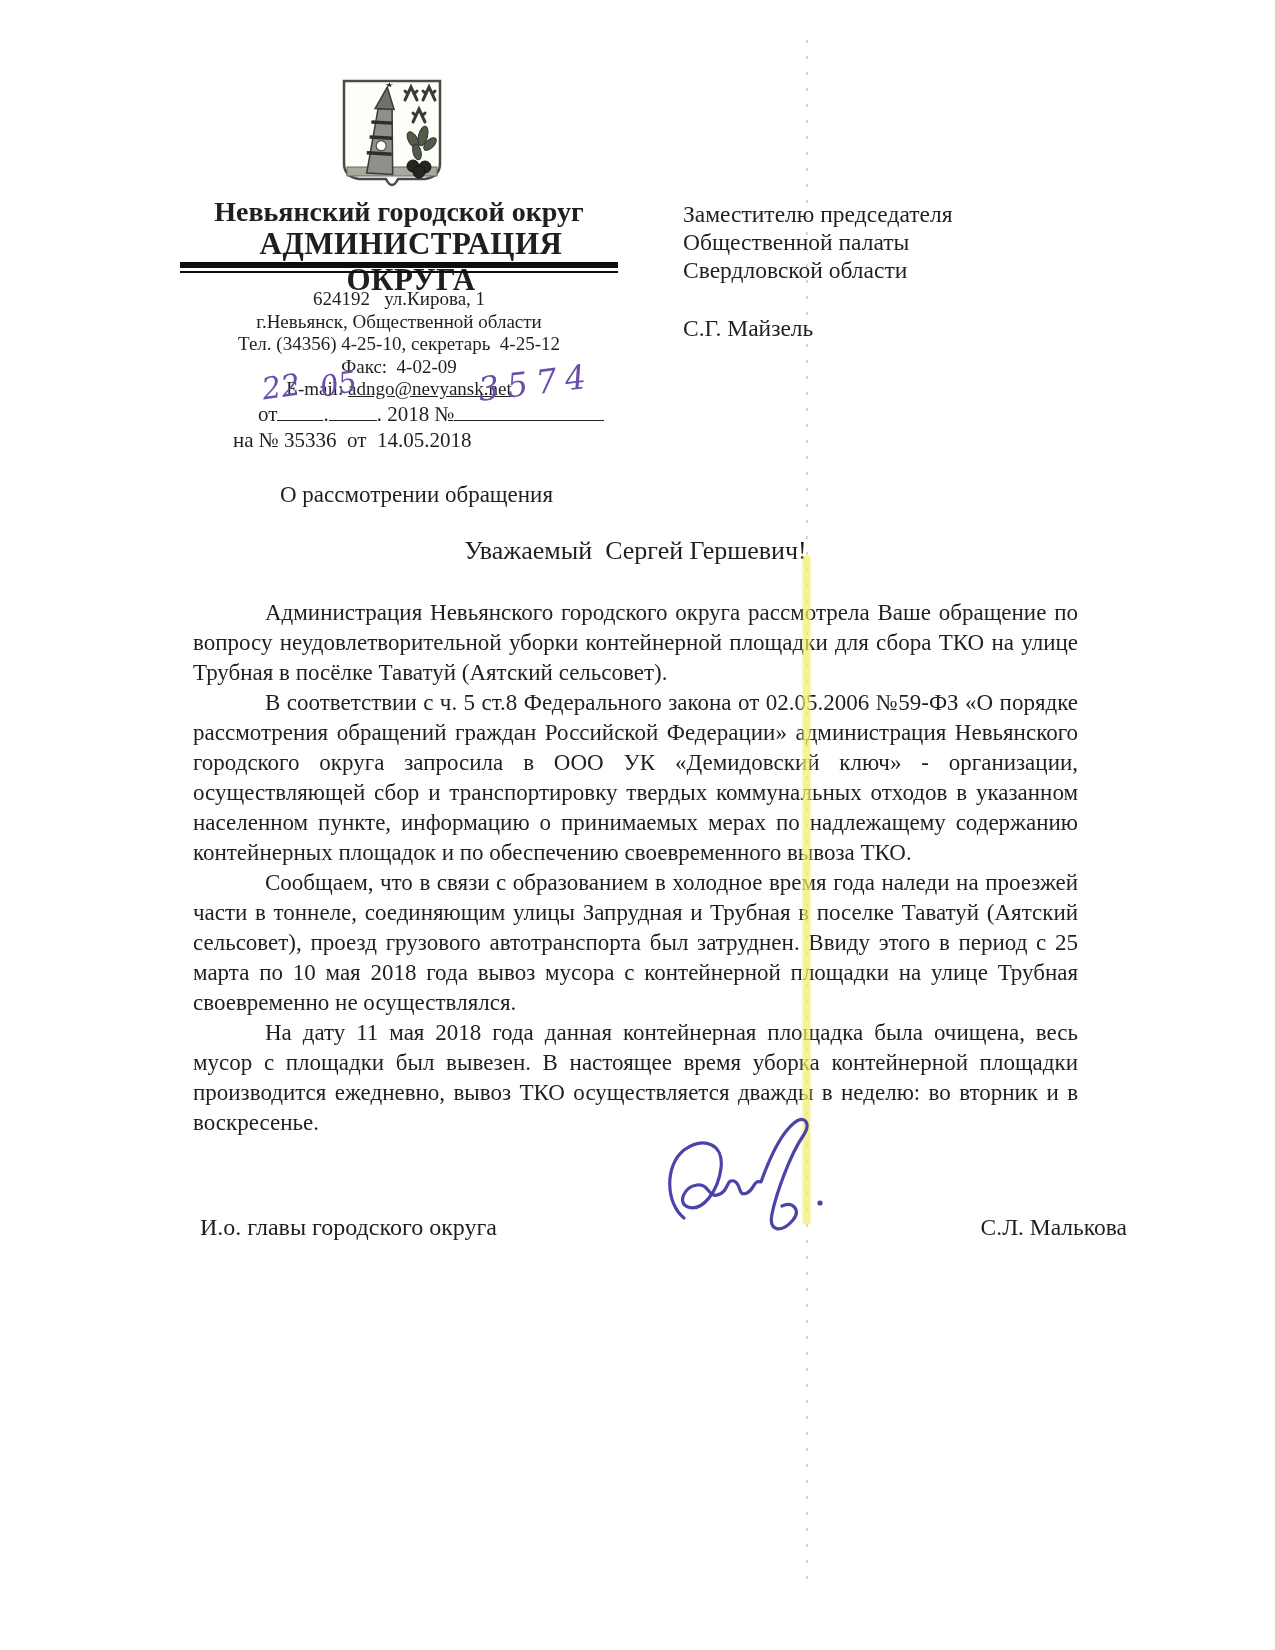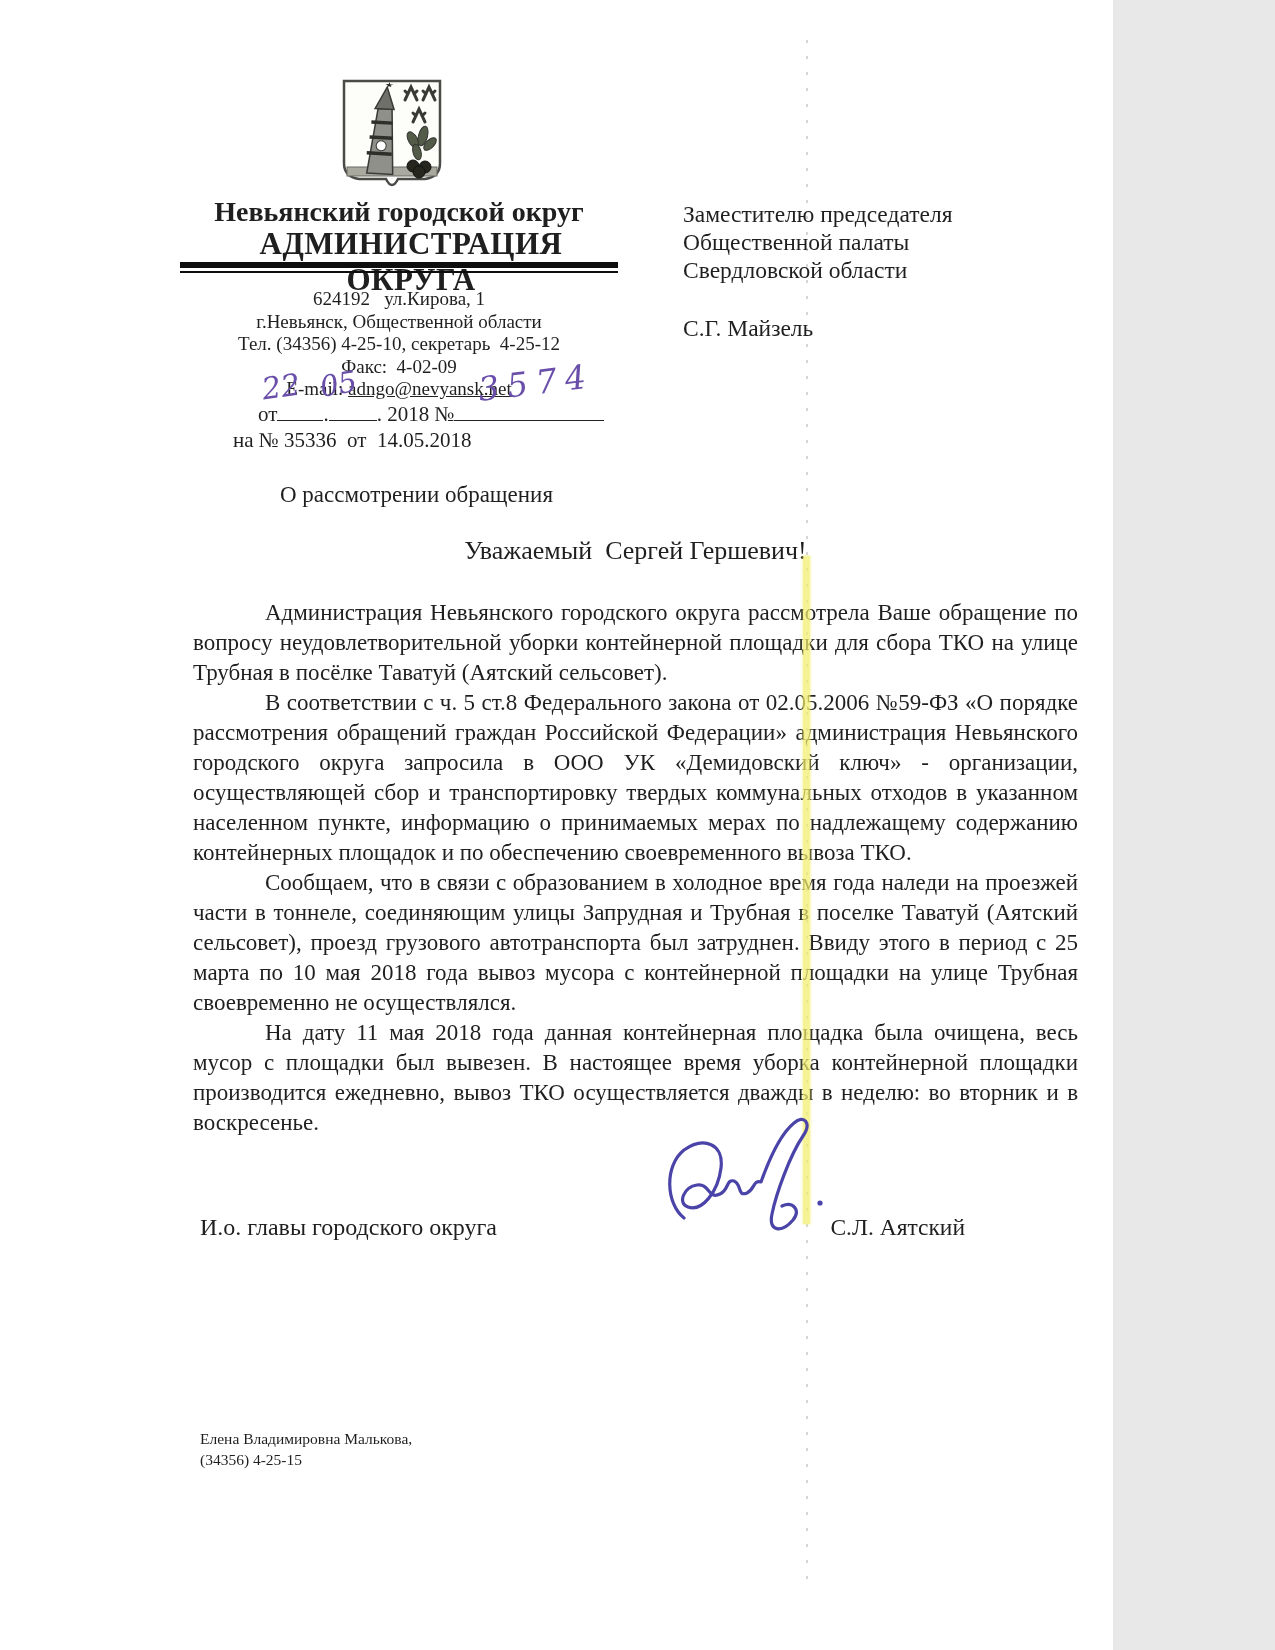--- a/index.html
+++ b/index.html
@@ -1,18 +1,18 @@
 <!DOCTYPE html>
 <html><head>
 <meta charset="utf-8">
 <style>
   html,body{margin:0;padding:0;background:#e8e8e8;}
   .page{
     position:relative;
-    width:1113px;height:1650px;
+    width:1275px;height:1650px;
     background:#ffffff;
     overflow:hidden;
     font-family:"Liberation Serif","DejaVu Serif",serif;
     color:#1f1f1f;
   }
   .abs{position:absolute;}
   .center{text-align:center;}
   .keep{white-space:pre-wrap;}
 
   
@@ -138,21 +138,21 @@
   <div class="abs greeting center keep">Уважаемый  Сергей Гершевич!</div>
 
   <div class="abs body-text">
     <p>Администрация Невьянского городского округа рассмотрела Ваше обращение по вопросу неудовлетворительной уборки контейнерной площадки  для сбора ТКО на улице Трубная в посёлке Таватуй (Аятский сельсовет).</p>
     <p>В  соответствии с ч. 5  ст.8 Федерального закона от 02.05.2006 №59-ФЗ «О порядке рассмотрения обращений граждан Российской Федерации» администрация Невьянского городского округа запросила в ООО УК «Демидовский ключ» - организации, осуществляющей сбор и транспортировку твердых коммунальных отходов в указанном населенном пункте, информацию о принимаемых мерах по надлежащему содержанию контейнерных площадок и по обеспечению своевременного вывоза ТКО.</p>
     <p>Сообщаем, что в связи с образованием в холодное время года наледи на проезжей части в тоннеле, соединяющим улицы Запрудная  и Трубная в поселке Таватуй (Аятский сельсовет), проезд грузового автотранспорта  был затруднен. Ввиду этого в период с 25 марта по 10 мая 2018 года  вывоз мусора с контейнерной площадки на улице Трубная своевременно не осуществлялся.</p>
     <p>На дату 11 мая 2018 года данная контейнерная площадка была очищена, весь мусор с площадки был вывезен. В настоящее время уборка контейнерной площадки производится ежедневно, вывоз ТКО осуществляется дважды в неделю: во вторник и в воскресенье.</p>
   </div>
 
   <div class="abs sig-pos">И.о. главы городского округа</div>
-  <div class="abs sig-name">С.Л. Аятский</div>
+  <div class="abs sig-name">С.Л. Малькова</div>
 
   <svg class="abs sig-svg" width="215" height="155" viewBox="0 0 215 155">
     <g stroke="#4a43a8" stroke-width="3.2" fill="none" stroke-linecap="round" stroke-linejoin="round">
       <path d="M22 118
                C4 104 2 66 22 50
                C42 36 62 44 59 68
                C56 92 40 112 26 107
                C15 103 22 87 35 85
                C48 83 46 100 58 94
                C67 90 64 79 72 81
@@ -160,18 +160,14 @@
                C93 89 91 80 99 82
                C104 68 116 36 132 23
                C142 14 150 23 141 36
                C128 55 114 94 110 114
                C106 132 120 133 131 120
                C139 110 131 101 120 106"></path>
       <circle cx="158" cy="103" r="2.6" fill="#4a43a8" stroke="none"></circle>
     </g>
   </svg>
 
-  <div class="abs executor">
-    <div>Елена Владимировна Малькова,</div>
-    <div>(34356) 4-25-15</div>
-  </div>
 
 </div>
 
 </body></html>

